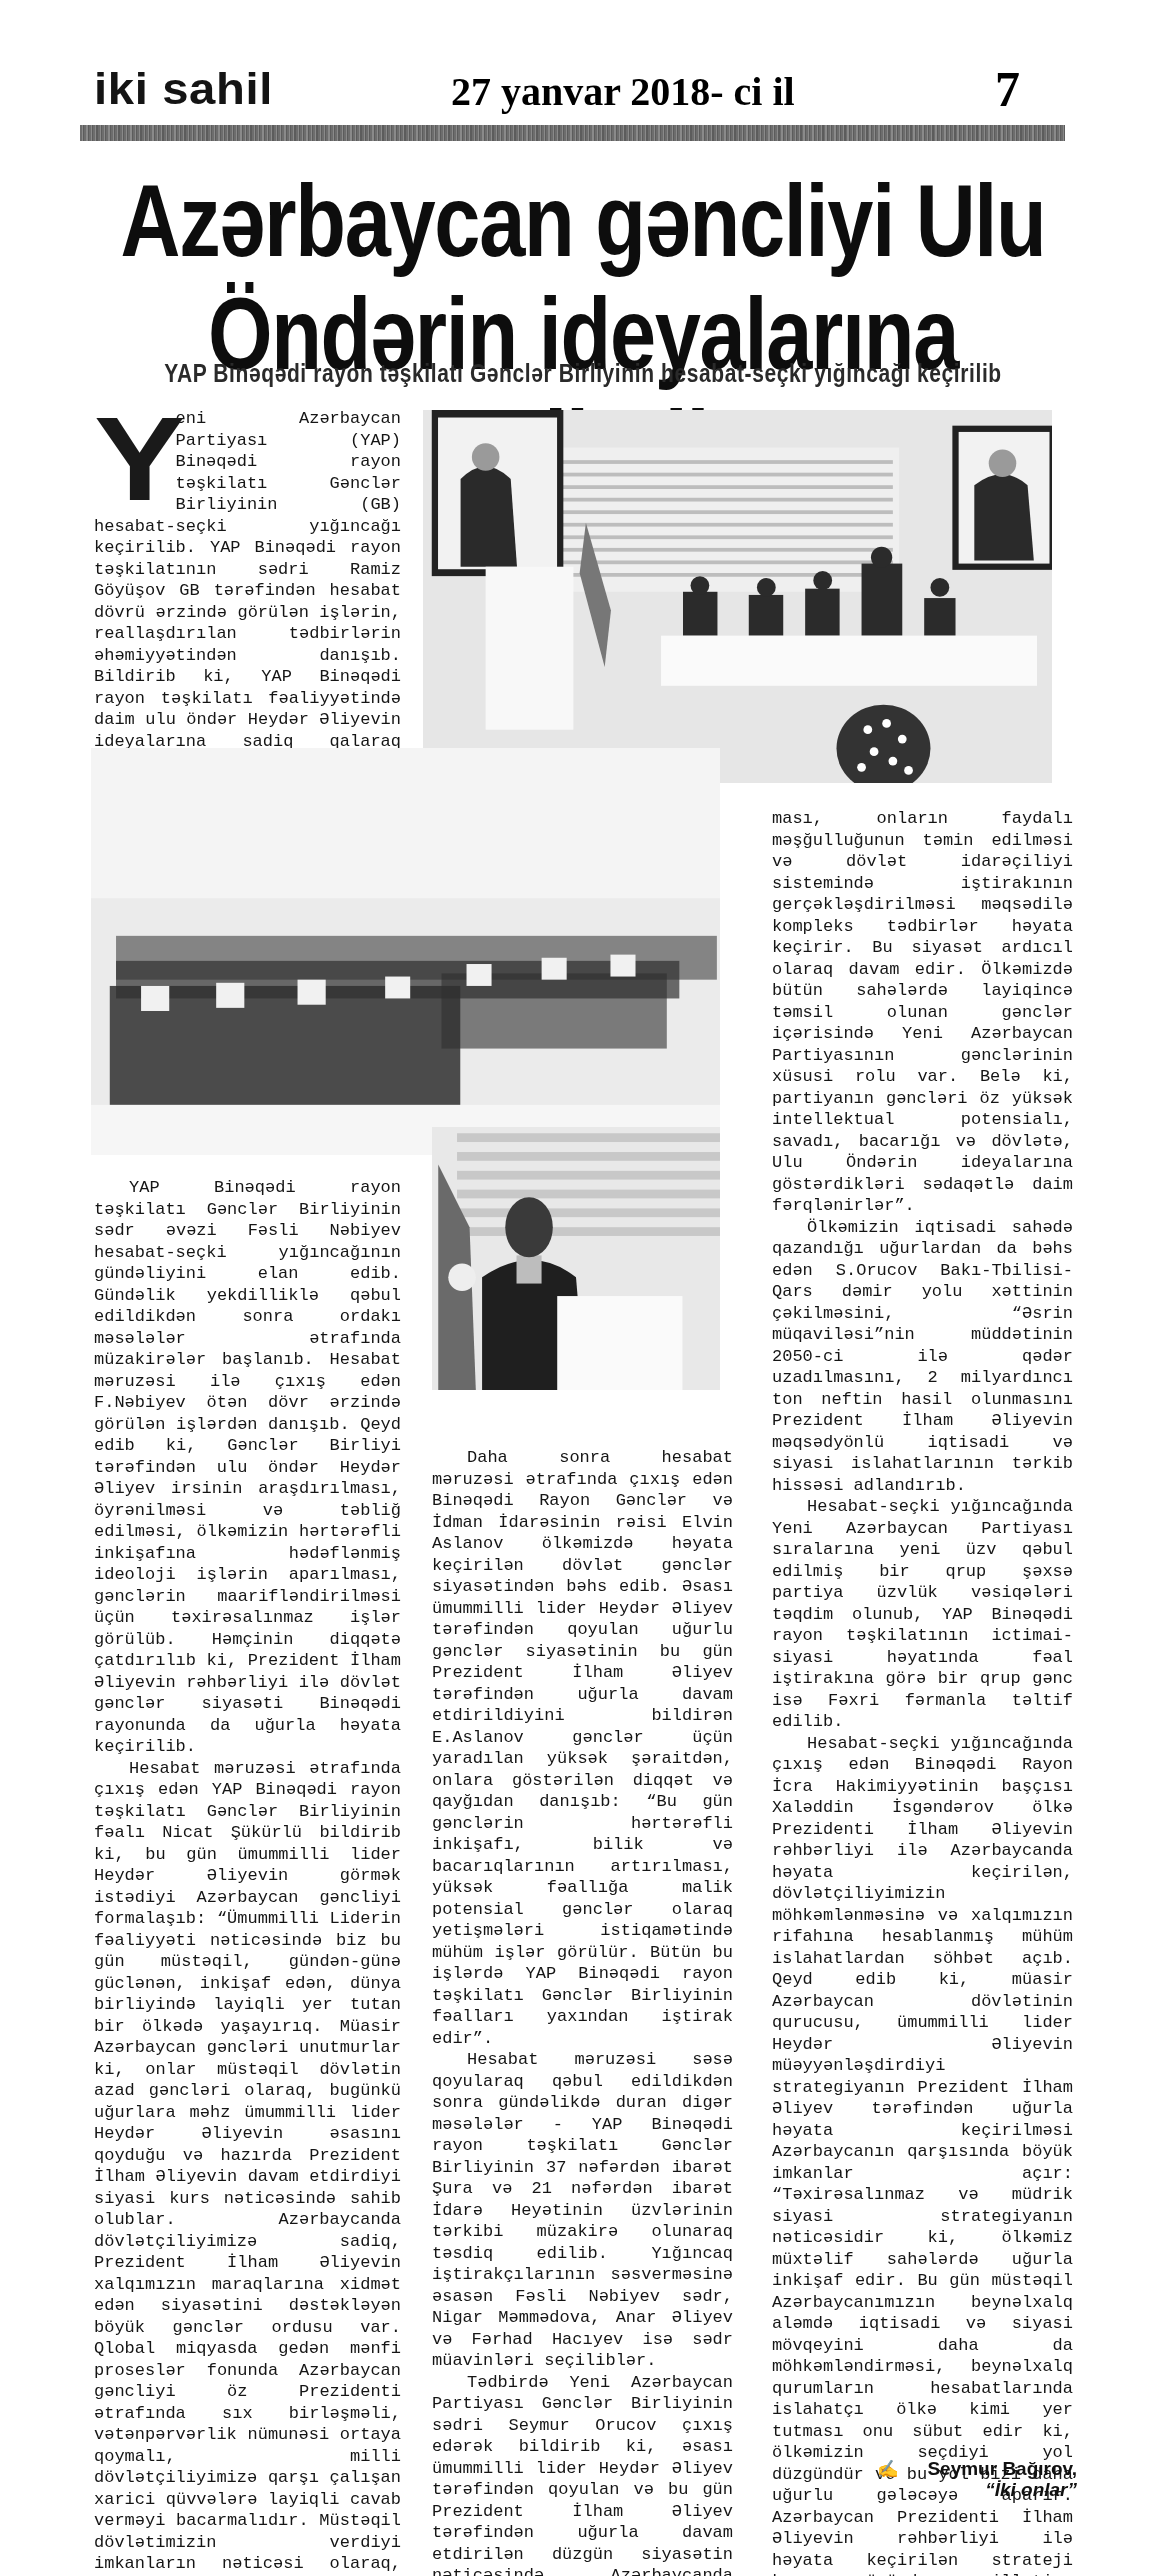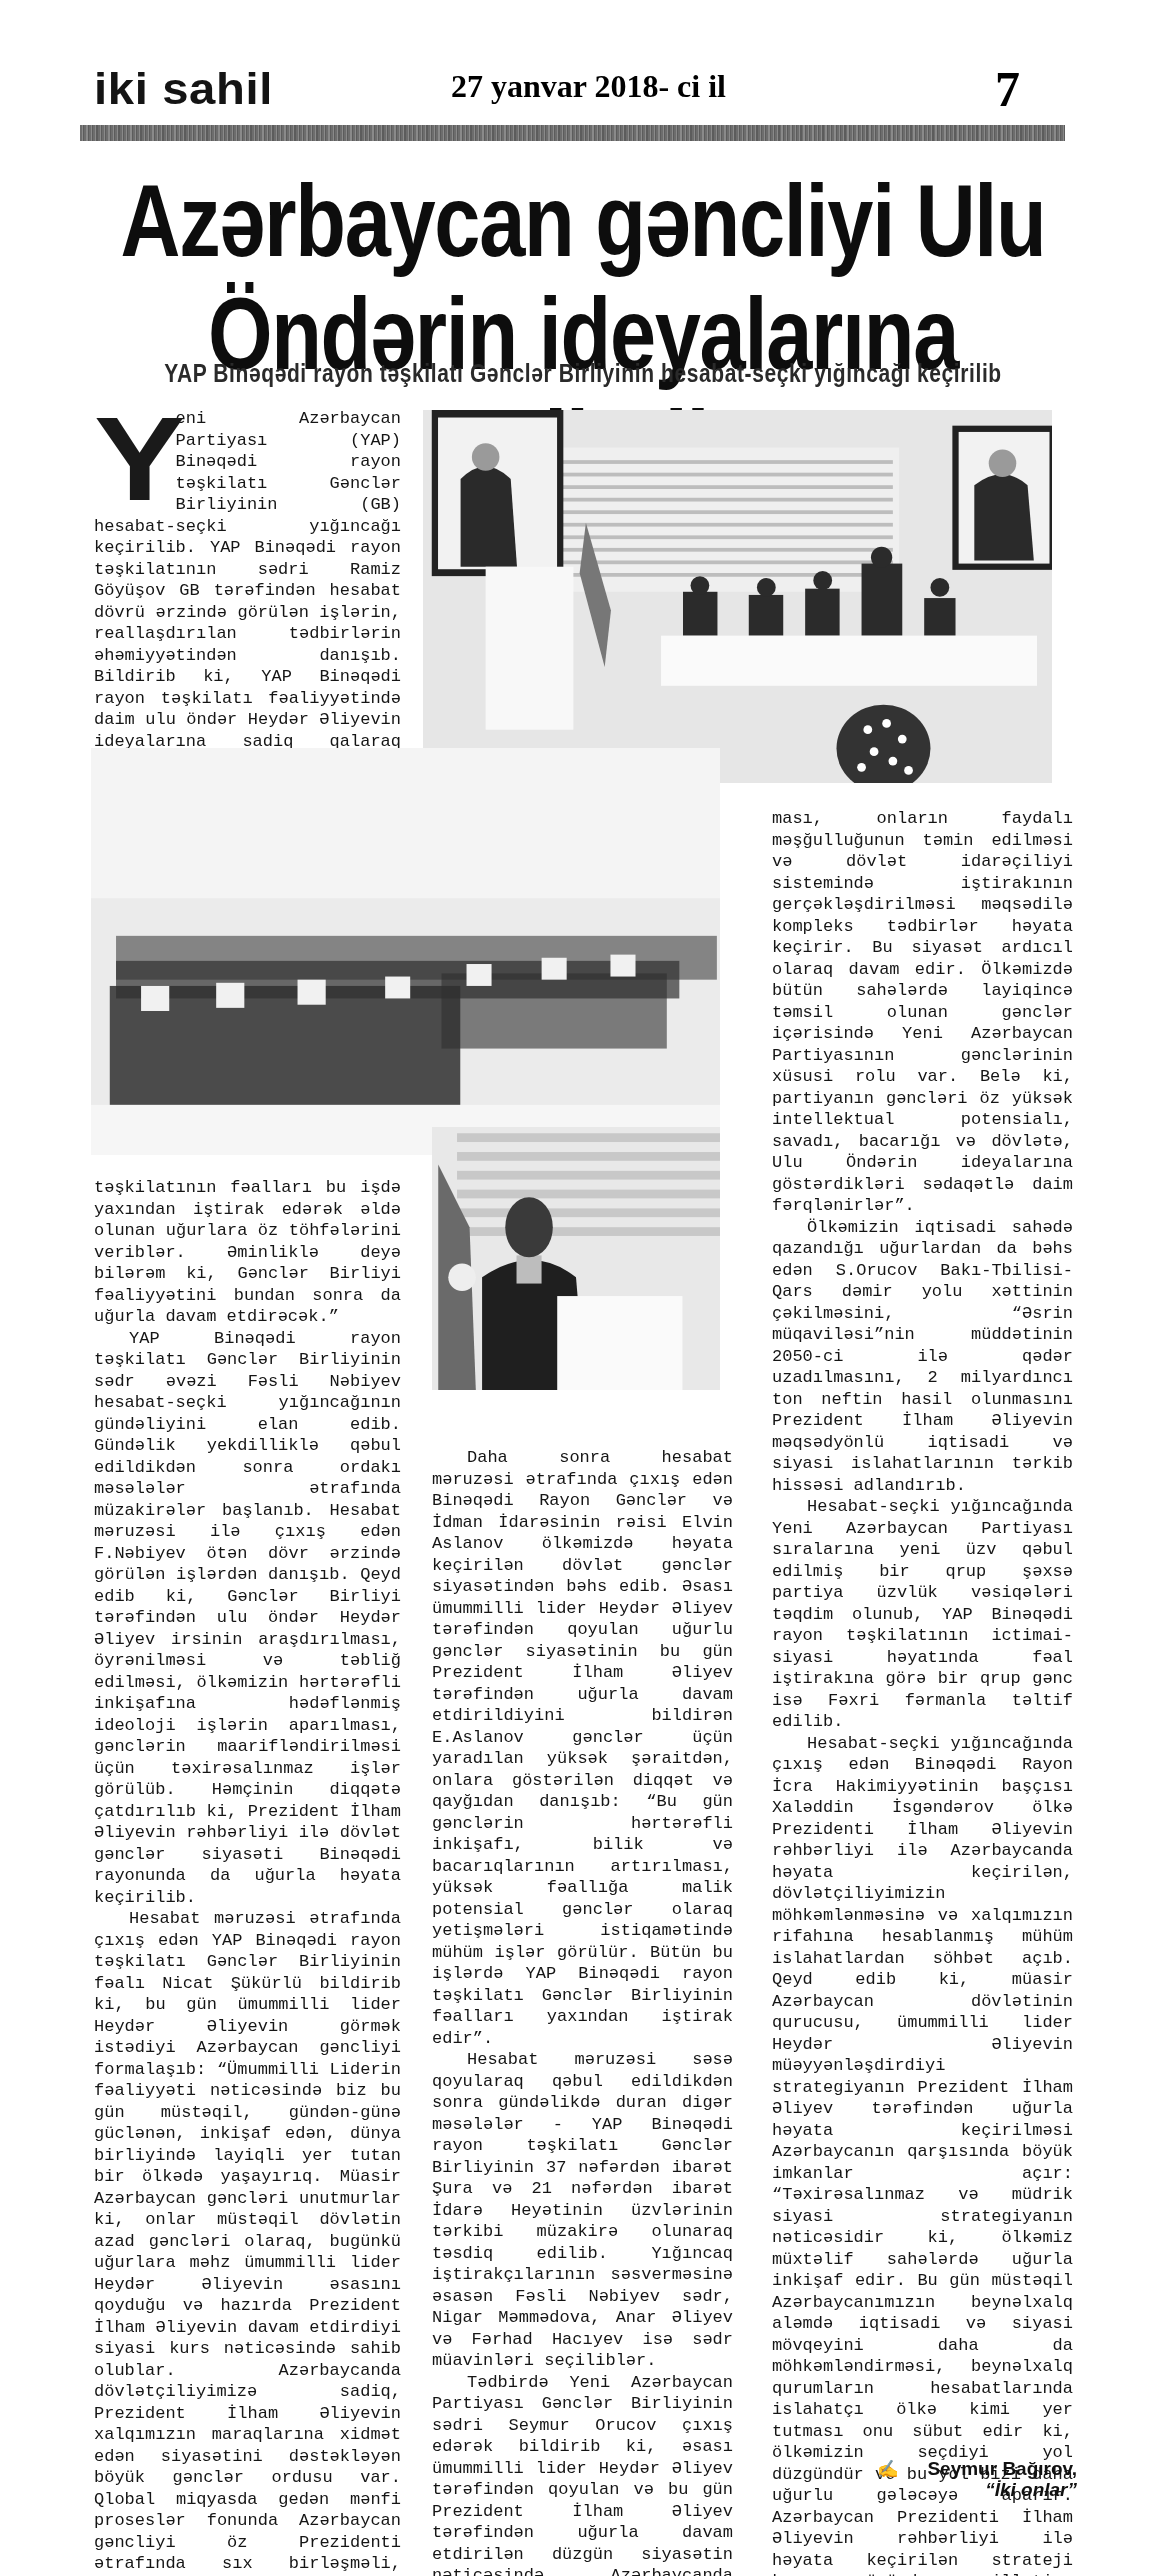--- a/index.html
+++ b/index.html
@@ -9,21 +9,21 @@
     font-family: "Liberation Sans", "DejaVu Sans", sans-serif;
   }
   .abs { position: absolute; }
   .masthead-name {
     left: 94px; top: 63px; font-family: "Liberation Sans", sans-serif;
     font-weight: 900; font-size: 45px; letter-spacing: 0.6px; color: #141414;
     transform: scaleX(1.05); transform-origin: left;
   }
   .masthead-date {
     left: 451px; top: 68px; font-family: "Liberation Serif", serif;
-    font-weight: 700; font-size: 32px; color: #000;
+    font-weight: 700; font-size: 40px; color: #000;
   }
   .masthead-page {
     left: 995px; top: 60px; font-family: "Liberation Serif", serif;
     font-weight: 700; font-size: 50px; color: #000;
   }
   .rule-bar {
     left: 80px; top: 125px; width: 985px; height: 16.3px;
     background: repeating-linear-gradient(90deg, #6d6d6d 0 1.9px, #8a8a8a 1.9px 3.1px, #5c5c5c 3.1px 4.4px);
   }
   .headline {
@@ -172,21 +172,20 @@
     <path d="M10 60 L60 160 L70 420 L10 420 Z" fill="#6a6a6a"></path>
     <circle cx="48" cy="240" r="22" fill="#eee"></circle>
     <path d="M80 420 L80 240 Q160 185 230 240 L245 420 Z" fill="#1f1f1f"></path>
     <rect x="135" y="205" width="40" height="45" fill="#bdbdbd"></rect>
     <ellipse cx="155" cy="160" rx="38" ry="48" fill="#3a3a3a"></ellipse>
     <rect x="200" y="270" width="200" height="150" fill="#fafafa"></rect>
   </svg>
 </div>
 
 <div class="abs col" style="left:94px; top:1177px; width:307px;">
-  <p class="noindent">təşkilatının fəalları bu işdə yaxından iştirak edərək əldə olunan uğurlara öz töhfələrini veriblər. Əminliklə deyə bilərəm ki, Gənclər Birliyi fəaliyyətini bundan sonra da uğurla davam etdirəcək.”</p>
   <p>YAP Binəqədi rayon təşkilatı Gənclər Birliyinin sədr əvəzi Fəsli Nəbiyev hesabat-seçki yığıncağının gündəliyini elan edib. Gündəlik yekdilliklə qəbul edildikdən sonra ordakı məsələlər ətrafında müzakirələr başlanıb. Hesabat məruzəsi ilə çıxış edən F.Nəbiyev ötən dövr ərzində görülən işlərdən danışıb. Qeyd edib ki, Gənclər Birliyi tərəfindən ulu öndər Heydər Əliyev irsinin araşdırılması, öyrənilməsi və təbliğ edilməsi, ölkəmizin hərtərəfli inkişafına hədəflənmiş ideoloji işlərin aparılması, gənclərin maarifləndirilməsi üçün təxirəsalınmaz işlər görülüb. Həmçinin diqqətə çatdırılıb ki, Prezident İlham Əliyevin rəhbərliyi ilə dövlət gənclər siyasəti Binəqədi rayonunda da uğurla həyata keçirilib.</p>
   <p>Hesabat məruzəsi ətrafında çıxış edən YAP Binəqədi rayon təşkilatı Gənclər Birliyinin fəalı Nicat Şükürlü bildirib ki, bu gün ümummilli lider Heydər Əliyevin görmək istədiyi Azərbaycan gəncliyi formalaşıb: “Ümummilli Liderin fəaliyyəti nəticəsində biz bu gün müstəqil, gündən-günə güclənən, inkişaf edən, dünya birliyində layiqli yer tutan bir ölkədə yaşayırıq. Müasir Azərbaycan gəncləri unutmurlar ki, onlar müstəqil dövlətin azad gəncləri olaraq, bugünkü uğurlara məhz ümummilli lider Heydər Əliyevin əsasını qoyduğu və hazırda Prezident İlham Əliyevin davam etdirdiyi siyasi kurs nəticəsində sahib olublar. Azərbaycanda dövlətçiliyimizə sadiq, Prezident İlham Əliyevin xalqımızın maraqlarına xidmət edən siyasətini dəstəkləyən böyük gənclər ordusu var. Qlobal miqyasda gedən mənfi proseslər fonunda Azərbaycan gəncliyi öz Prezidenti ətrafında sıx birləşməli, vətənpərvərlik nümunəsi ortaya qoymalı, milli dövlətçiliyimizə qarşı çalışan xarici qüvvələrə layiqli cavab verməyi bacarmalıdır. Müstəqil dövlətimizin verdiyi imkanların nəticəsi olaraq, Azərbaycan gəncliyi öz sözünü deməyə və müstəqil layihələri ilə dünya arenasında təmsil olunmağa qadirdir”.</p>
 </div>
 
 <div class="abs col" style="left:432px; top:1403px; width:301px;margin-top:44px;">
   <p>Daha sonra hesabat məruzəsi ətrafında çıxış edən Binəqədi Rayon Gənclər və İdman İdarəsinin rəisi Elvin Aslanov ölkəmizdə həyata keçirilən dövlət gənclər siyasətindən bəhs edib. Əsası ümummilli lider Heydər Əliyev tərəfindən qoyulan uğurlu gənclər siyasətinin bu gün Prezident İlham Əliyev tərəfindən uğurla davam etdirildiyini bildirən E.Aslanov gənclər üçün yaradılan yüksək şəraitdən, onlara göstərilən diqqət və qayğıdan danışıb: “Bu gün gənclərin hərtərəfli inkişafı, bilik və bacarıqlarının artırılması, yüksək fəallığa malik potensial gənclər olaraq yetişmələri istiqamətində mühüm işlər görülür. Bütün bu işlərdə YAP Binəqədi rayon təşkilatı Gənclər Birliyinin fəalları yaxından iştirak edir”.</p>
   <p>Hesabat məruzəsi səsə qoyularaq qəbul edildikdən sonra gündəlikdə duran digər məsələlər - YAP Binəqədi rayon təşkilatı Gənclər Birliyinin 37 nəfərdən ibarət Şura və 21 nəfərdən ibarət İdarə Heyətinin üzvlərinin tərkibi müzakirə olunaraq təsdiq edilib. Yığıncaq iştirakçılarının səsverməsinə əsasən Fəsli Nəbiyev sədr, Nigar Məmmədova, Anar Əliyev və Fərhad Hacıyev isə sədr müavinləri seçiliblər.</p>
   <p>Tədbirdə Yeni Azərbaycan Partiyası Gənclər Birliyinin sədri Seymur Orucov çıxış edərək bildirib ki, əsası ümummilli lider Heydər Əliyev tərəfindən qoyulan və bu gün Prezident İlham Əliyev tərəfindən uğurla davam etdirilən düzgün siyasətin nəticəsində Azərbaycanda bütün sahələrdə olduğu kimi, gənclərlə iş sahəsi də uğurla inkişaf edir: “Ulu öndər Heydər Əliyevin siyasi kursunu uğurla davam etdirən Prezident İlham Əliyev hər zaman gənclərin yanında olmuş və hər zaman onlara dəstək vermişdir. Prezident İlham Əliyev gənclərin potensialından ölkənin mənafeyi naminə tam və düzgün istifadə olun-</p>
 </div>
 

